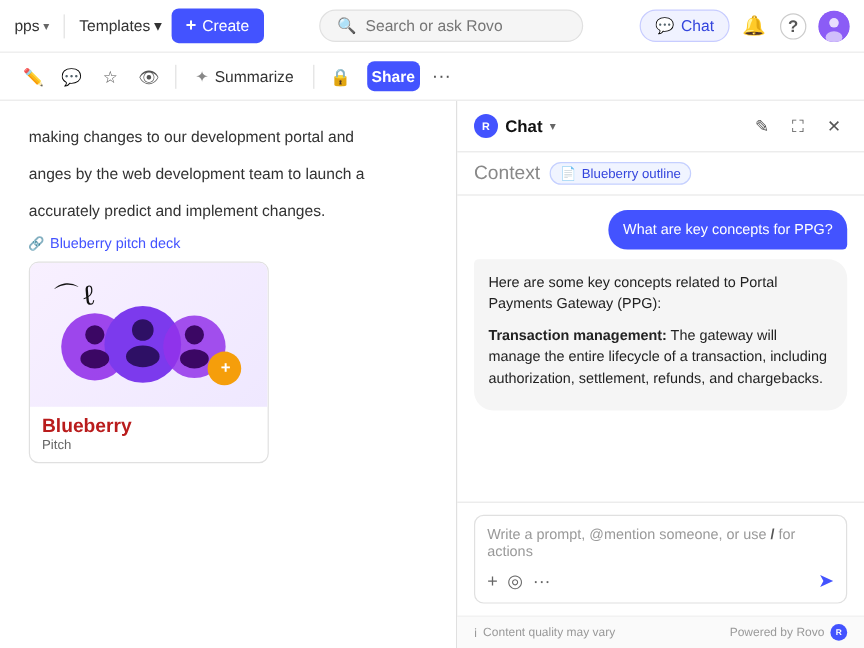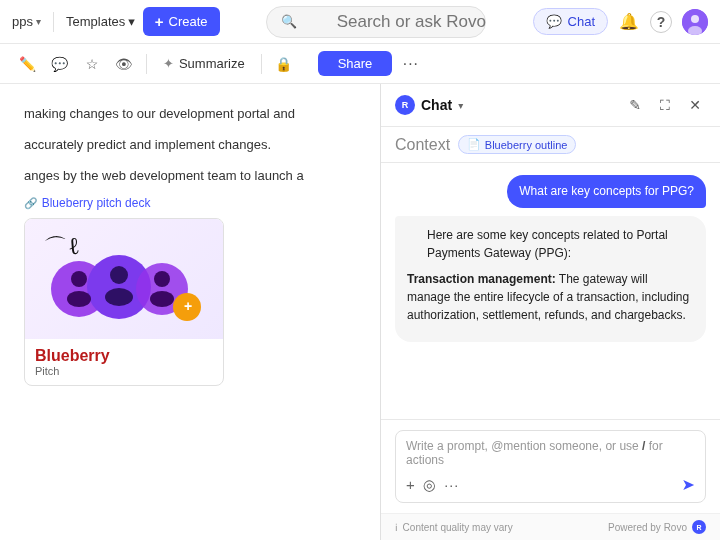--- a/index.html
+++ b/index.html
@@ -13,38 +13,38 @@
     }
     .navbar-left { display: flex; align-items: center; gap: 8px; }
     .navbar-apps { display: flex; align-items: center; gap: 3px; font-size: 13px; color: #333; cursor: pointer; }
     .navbar-apps .chevron { font-size: 10px; color: #666; }
     .navbar-divider { width: 1px; height: 20px; background: #e0e0e0; margin: 0 4px; }
     .navbar-templates { display: flex; align-items: center; gap: 3px; font-size: 13px; color: #333; cursor: pointer; }
     .navbar-create { background: #4353ff; color: #fff; border: none; border-radius: 6px; padding: 6px 12px; font-size: 13px; cursor: pointer; display: flex; align-items: center; gap: 5px; }
     .navbar-create .plus { font-size: 15px; font-weight: bold; }
     .navbar-center { flex: 1; display: flex; justify-content: center; }
     .search-bar { display: flex; align-items: center; background: #f5f5f5; border: 1px solid #e0e0e0; border-radius: 20px; padding: 5px 14px; gap: 7px; width: 220px; }
-    .search-bar input { border: none; background: transparent; outline: none; font-size: 17px; color: #555; width: 160px; margin-left: 32px; }
+    .search-bar input { border: none; background: transparent; outline: none; font-size: 13px; color: #555; width: 160px; }
     .search-icon-svg { color: #999; font-size: 13px; }
     .navbar-right { display: flex; align-items: center; gap: 10px; }
     .chat-btn { display: flex; align-items: center; gap: 5px; background: #f0f2ff; border: 1px solid #c7ccff; border-radius: 16px; padding: 5px 12px; cursor: pointer; font-size: 13px; color: #3344dd; font-weight: 500; }
     .chat-btn .chat-icon { font-size: 13px; }
     .nav-icon { width: 22px; height: 22px; display: flex; align-items: center; justify-content: center; color: #555; cursor: pointer; font-size: 16px; }
     .avatar { width: 26px; height: 26px; border-radius: 50%; background: #8b5cf6; display: flex; align-items: center; justify-content: center; color: #fff; font-size: 11px; font-weight: bold; cursor: pointer; overflow: hidden; }
 
     
     .toolbar {
       display: flex; align-items: center; background: #fff;
       border-bottom: 1px solid #e8e8e8; padding: 0 14px;
       height: 40px; flex-shrink: 0; gap: 4px;
     }
     .toolbar-icon { width: 28px; height: 28px; display: flex; align-items: center; justify-content: center; cursor: pointer; color: #555; font-size: 14px; border-radius: 4px; }
     .toolbar-sep { width: 1px; height: 20px; background: #e0e0e0; margin: 0 4px; }
     .toolbar-summarize { display: flex; align-items: center; gap: 5px; font-size: 13px; color: #333; cursor: pointer; padding: 4px 8px; border-radius: 4px; }
-    .toolbar-share { background: #4353ff; color: #fff; border: none; border-radius: 6px; padding: 5px 20px; font-size: 13px; cursor: pointer; font-weight: 400; margin-left: 16px; }
+    .toolbar-share { background: #4353ff; color: #fff; border: none; border-radius: 6px; padding: 5px 4px; font-size: 13px; cursor: pointer; font-weight: 700; margin-left: 4px; }
     .toolbar-more { width: 28px; height: 28px; display: flex; align-items: center; justify-content: center; cursor: pointer; color: #555; font-size: 16px; }
 
     
     .main { display: flex; flex: 1; overflow: hidden; }
 
     
     .content-panel { flex: 1; background: #fff; overflow-y: auto; padding: 20px 24px; position: relative; }
     .doc-text { color: #333; font-size: 13px; line-height: 1.6; }
     .doc-text p { margin-bottom: 10px; }
     .pitch-deck-link { color: #4353ff; font-size: 12px; text-decoration: none; display: flex; align-items: center; gap: 4px; margin-bottom: 8px; }
@@ -165,22 +165,22 @@
     <span>Share</span>
   </button>
   <div class="toolbar-more">···</div>
 </div>
 
 <div class="main">
 
   <div class="content-panel">
     <div class="doc-text">
       <p>making changes to our development portal and</p>
+      <p>anges by the web development team to launch a</p>
       <p>accurately predict and implement changes.</p>
-      <p>anges by the web development team to launch a</p>
     </div>
 
     <a class="pitch-deck-link" href="#">
       <span style="font-size:11px;">🔗</span>
       <span>Blueberry pitch deck</span>
     </a>
 
     <div class="pitch-card">
       <div class="pitch-card-image">
         <div class="bb-illustration">
@@ -240,21 +240,21 @@
     </div>
 
     <div class="chat-messages">
 
       <div class="msg-user">
         <div class="msg-user-bubble">What are key concepts for PPG?</div>
       </div>
 
       <div class="msg-ai">
         <div class="msg-ai-bubble">
-          <p style="margin-bottom:8px;margin-left:20px;">Here are some key concepts related to Portal Payments Gateway (PPG):</p>
+          <p style="margin-bottom:8px;">Here are some key concepts related to Portal Payments Gateway (PPG):</p>
           <p style="margin-bottom:8px;">
             <b>Transaction management:</b>
             <span> The gateway will manage the entire lifecycle of a transaction, including authorization, settlement, refunds, and chargebacks.</span>
             
           </p>
 
         </div>
       </div>
 
     </div>

